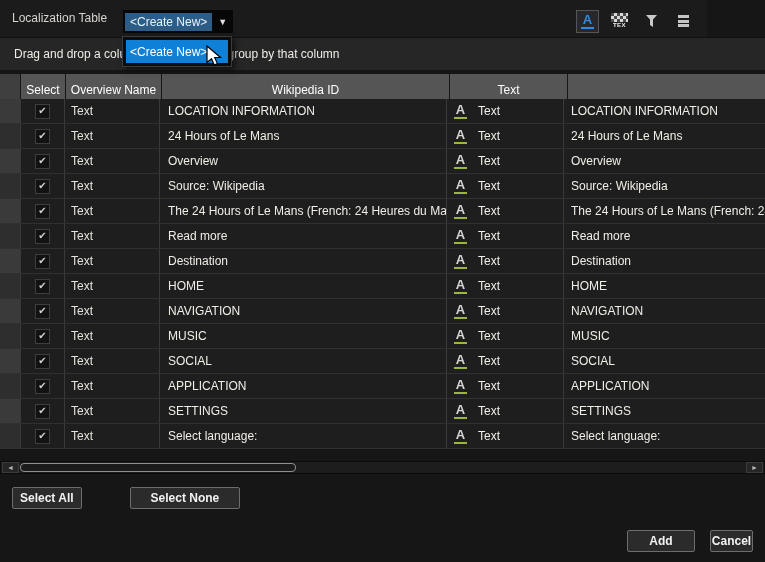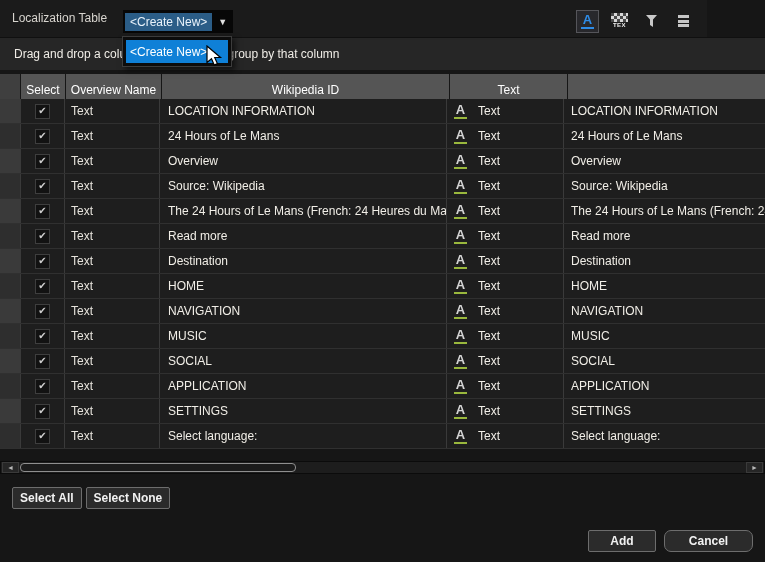--- a/index.html
+++ b/index.html
@@ -106,24 +106,24 @@
 
   
   .btn {
     background:#2b2b2b; border:1px solid #6d6d6d; border-radius:2px;
     color:#f2f2f2; font-weight:600; font-size:12px;
     display:inline-flex; align-items:center; justify-content:center; height:22px;
     font-family:"Liberation Sans", sans-serif;
   }
   .select-btns { position:absolute; left:12px; top:487px; display:flex; gap:4px; }
   .btn.select-all { padding:0 7px; }
-  .btn.select-none { padding:0 7px; }
-  .action-btns { position:absolute; right:12px; top:530px; display:flex; gap:8px; }
+  .btn.select-none { padding:0 20px;margin-left:44px; }
+  .action-btns { position:absolute; right:12px; top:530px; display:flex; gap:15px; }
   .btn.add { width:68px; }
-  .btn.cancel { width:89px;border-radius:7px; }
+  .btn.cancel { width:43px; }
 
   
   .popup {
     position:absolute; left:122px; top:36px; width:110px; height:31px;
     background:#0c0c0c; border:1px solid #3c3c3c;
     box-shadow:3px 3px 6px rgba(0,0,0,.6);
     z-index:10; display:flex; align-items:center;
   }
   .popup-item {
     margin:0 3px; flex:1; height:23px; background:#0f80d7; color:#ffffff;

